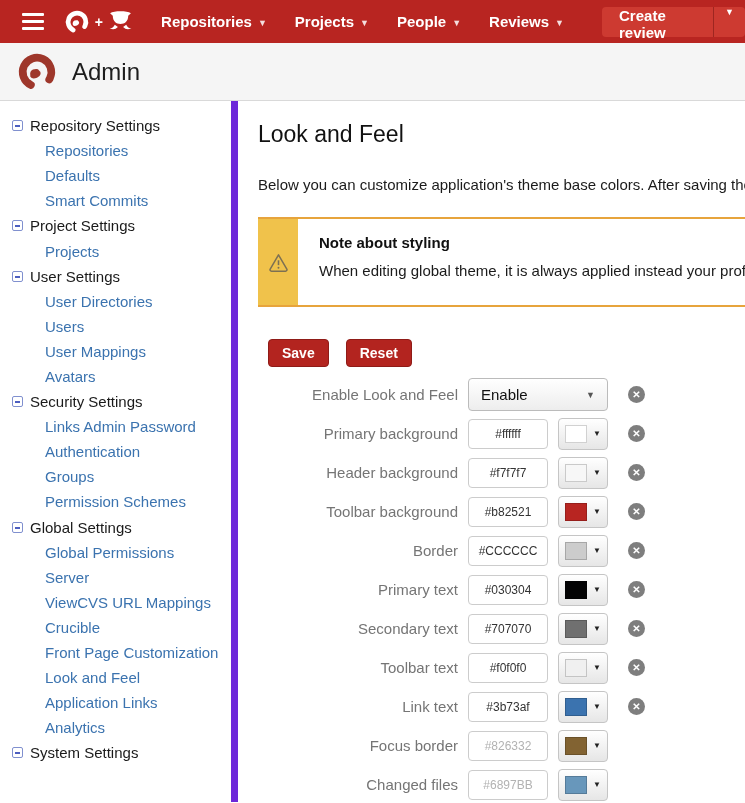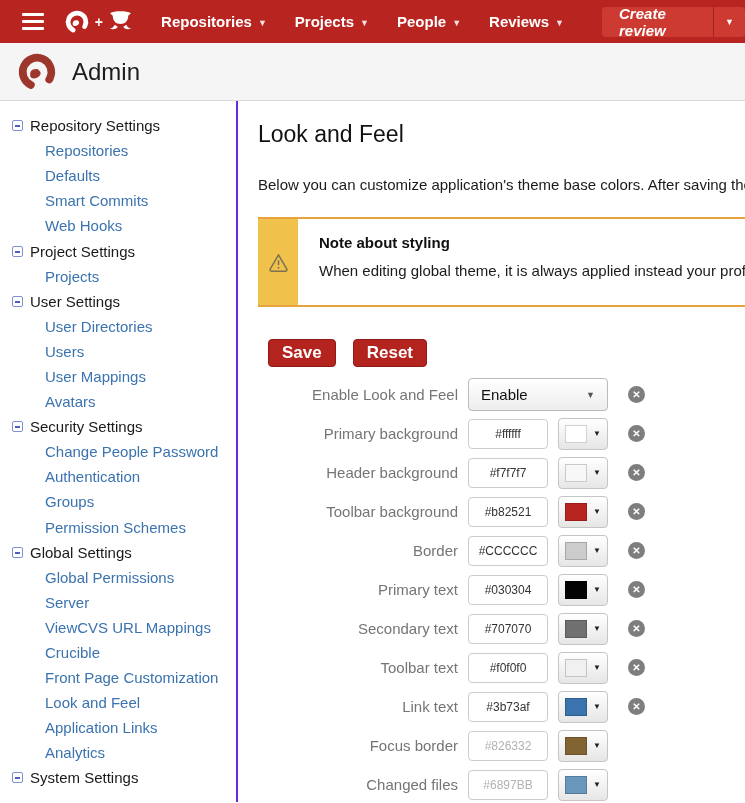--- a/index.html
+++ b/index.html
@@ -10,34 +10,34 @@
   .topnav { height:43px; background:#b82521; display:flex; align-items:center; }
   .hamburger { margin-left:22px; width:25px; cursor:pointer; }
   .hamburger span { display:block; height:3px; background:#fff; border-radius:1px; margin:4px 0; }
   .logo-group { margin-left:20px; display:flex; align-items:center; gap:5px; }
   .logo-plus { color:#fff; font-size:14px; font-weight:bold; }
   .topmenu { margin-left:14px; display:flex; }
   .nav-item { color:#fff; font-weight:bold; font-size:15px; display:flex; align-items:center;
     gap:6px; padding:0 14px; height:43px; cursor:pointer; }
   .nav-caret { font-size:9px; opacity:.85; margin-top:2px; }
   .create-btn { margin-left:24px; background:#cd3a31; border-radius:4px; height:30px;
-    display:flex; align-items:center; color:#fff; font-weight:bold; font-size:15px; cursor:pointer;font-style:italic; }
+    display:flex; align-items:flex-start; color:#fff; font-weight:bold; font-size:15px; cursor:pointer; }
   .create-label { padding:0 17px; }
   .create-divider { width:1px; height:30px; background:#9e2620; }
   .create-caret { padding:0 11px; font-size:9px; }
 
   
   .admin-header { height:58px; background:#f5f5f5; border-bottom:1px solid #d9d9d9;
     display:flex; align-items:center; }
   .admin-logo { margin-left:16px; width:42px; height:42px; }
   .admin-title { font-size:24px; margin-left:14px; color:#1d1d1d; }
 
   
   .layout { display:flex; height:701px; }
-  .sidebar { width:238px; border-right:2px solid #6d28d9; padding-top:12px; overflow:hidden; flex:none; }
+  .sidebar { width:238px; border-right:7px solid #6d28d9; padding-top:12px; overflow:hidden; flex:none; }
   .s-row { height:25.1px; display:flex; align-items:center; font-size:15px; }
   .s-parent { padding-left:12px; color:#1a1a1a; cursor:pointer; }
   .s-child { padding-left:45px; color:#3b73af; cursor:pointer; }
   .tree-toggle { width:11px; height:11px; border:1px solid #8090cf; border-radius:2px;
     margin-right:7px; position:relative; background:#fff; flex:none; }
   .tree-toggle::after { content:''; position:absolute; left:2px; right:2px; top:4px;
     height:2px; background:#4d5fc0; }
 
   .main { flex:1; overflow:hidden; padding-left:20px; }
   .page-title { font-size:23px; font-weight:400; color:#111; margin-top:20px; }
@@ -47,21 +47,21 @@
   .note { margin-top:24px; width:700px; height:90px; display:flex;
     border-top:2px solid #e7a43c; border-bottom:2px solid #e7a43c; }
   .note-strip { width:40px; background:#f0c24b; display:flex; align-items:center;
     justify-content:center; flex:none; }
   .note-body { flex:1; background:#fff; padding:15px 0 0 21px; overflow:hidden; }
   .note-title { font-weight:bold; font-size:15px; color:#111; }
   .note-text { margin-top:11px; font-size:15px; color:#1b1b1b; white-space:nowrap; }
 
   
   .btn-row { margin-top:32px; display:flex; gap:17px; padding-left:10px; }
-  .btn { background:#b3241f; color:#fff; font-weight:bold; font-size:17px;
+  .btn { background:#b3241f; color:#fff; font-weight:bold; font-size:14px;
     border:1px solid #8f1b17; border-radius:4px; height:28px; padding:0 13px; cursor:pointer; }
 
   
   .form { margin-top:8px; }
   .form-row { display:flex; align-items:center; height:39px; }
   .row-label { width:200px; text-align:right; color:#757575; font-size:15px;
     margin-right:10px; flex:none; }
   .hex-input { width:80px; height:30px; border:1px solid #ccc; border-radius:4px;
     text-align:center; font-size:12px; color:#333; font-family:"Liberation Sans",sans-serif; }
   .hex-input::placeholder { color:#b2b2b2; }
@@ -147,23 +147,20 @@
   </div>
 
   <div class="s-row s-child">
     <span>Defaults</span>
   </div>
 
   <div class="s-row s-child">
     <span>Smart Commits</span>
   </div>
 
-  <div class="s-row s-child">
-    <span>Web Hooks</span>
-  </div>
 
   <div class="s-row s-parent">
     <span class="tree-toggle"></span>
     <span>Project Settings</span>
   </div>
 
   <div class="s-row s-child">
     <span>Projects</span>
   </div>
 
@@ -187,21 +184,21 @@
   <div class="s-row s-child">
     <span>Avatars</span>
   </div>
 
   <div class="s-row s-parent">
     <span class="tree-toggle"></span>
     <span>Security Settings</span>
   </div>
 
   <div class="s-row s-child">
-    <span>Change People Password</span>
+    <span>Links Admin Password</span>
   </div>
 
   <div class="s-row s-child">
     <span>Authentication</span>
   </div>
 
 
   <div class="s-row s-child">
     <span>Groups</span>
   </div>

